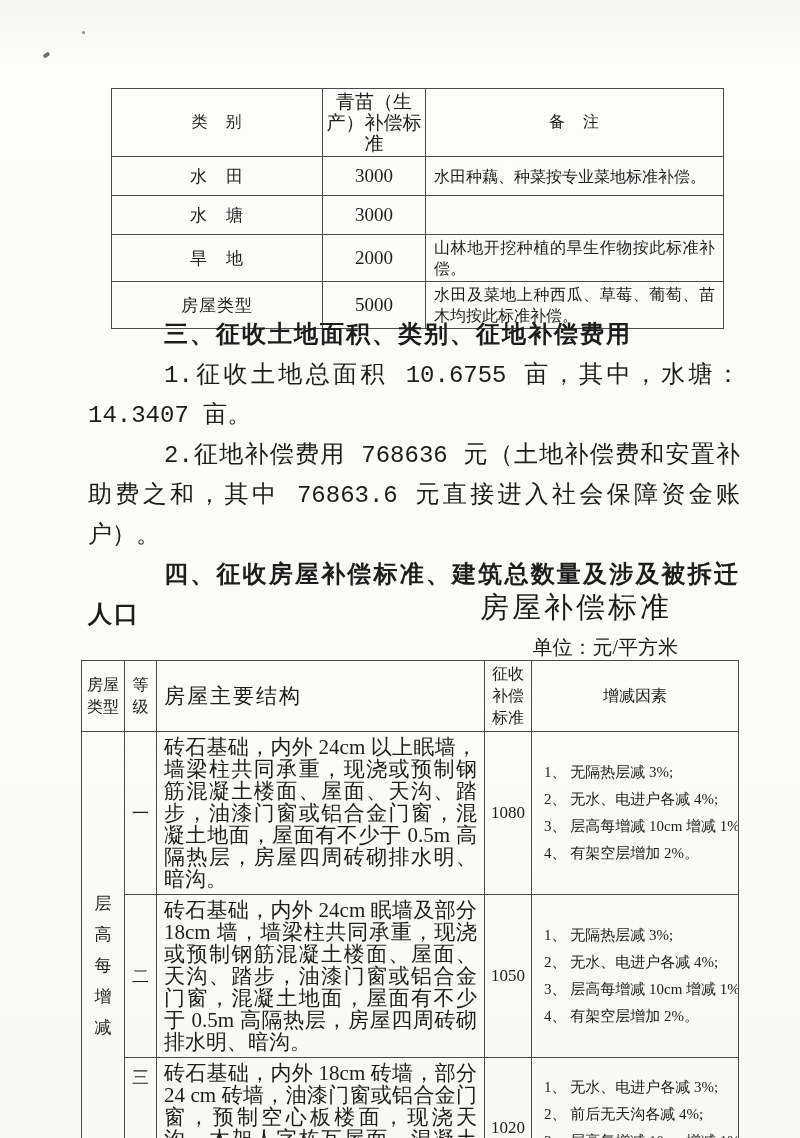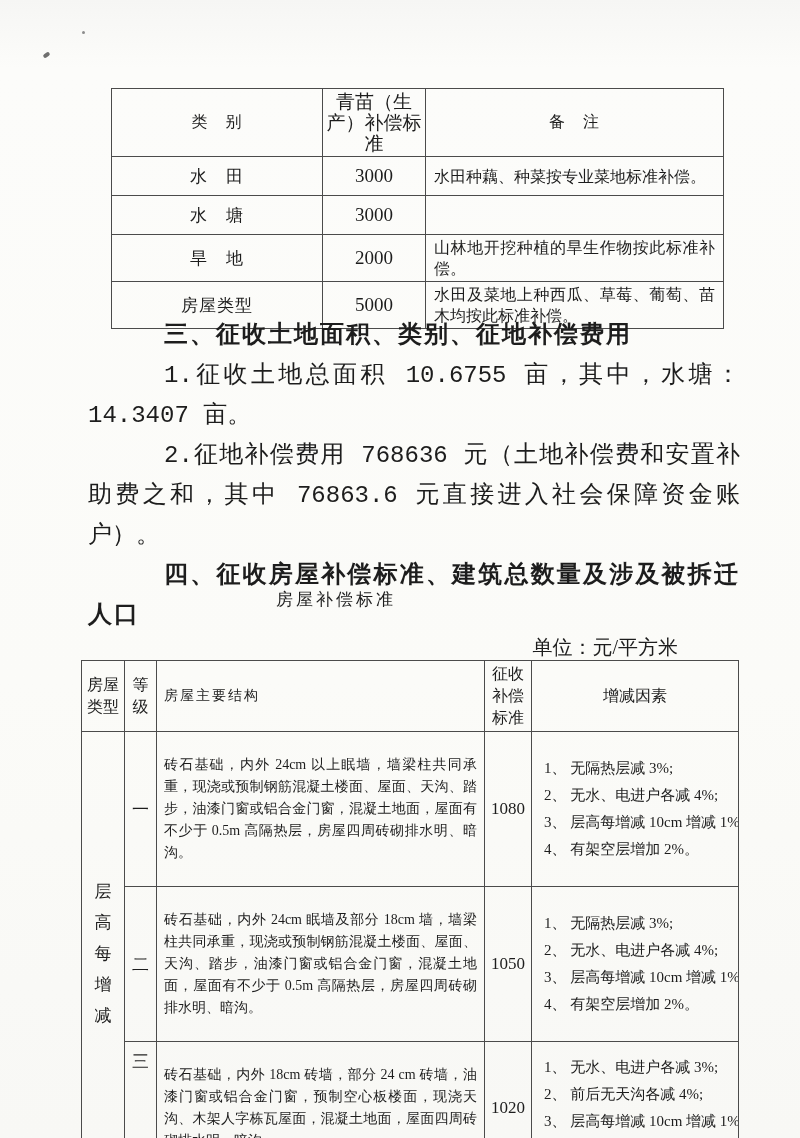--- a/index.html
+++ b/index.html
@@ -28,35 +28,35 @@
   .crop-table td.num{text-align:center;font-size:19px;}
   .crop-table td.rem{padding:2px 8px;line-height:21px;text-align:justify;}
   .crop-table td.hdr{text-align:center;font-size:16px;letter-spacing:1px;}
   .crop-table td.hdr.std{font-size:19px;letter-spacing:0;line-height:21px;padding:2px 3px;}
 
   
   .text-block{position:absolute;left:88px;top:316px;width:652px;font-family:Liberation Mono, monospace;}
   .text-block p{margin:0;font-size:24px;line-height:40px;text-align:justify;text-indent:76px;}
   .text-block p.heading{font-weight:700;letter-spacing:2px;}
 
-  .subtitle{position:absolute;left:0;top:588px;width:672px;text-align:center;
-            font-size:17px;letter-spacing:3px;}
+  .subtitle{position:absolute;left:0;top:588px;width:672px;text-align:right;
+            font-size:29px;letter-spacing:3px;}
   .unit{position:absolute;left:73px;top:634px;width:605px;text-align:right;font-size:20px;}
 
   
   .house-table{position:absolute;left:73px;top:660px;width:657px;}
   .house-table td{font-size:16px;}
   .house-table td.hdr{text-align:center;line-height:22px;padding:2px 3px;}
   .house-table td.hdr.structure{letter-spacing:2px;}
   .house-table td.type-cell{text-align:center;}
   .vtext{display:inline-block;width:18px;word-break:break-all;line-height:31px;
          font-size:17px;text-align:center;}
   .house-table td.grade{text-align:center;font-size:17px;}
   .house-table td.grade.top{vertical-align:top;padding-top:8px;}
-  .house-table td.structure{padding:22px 7px;line-height:22px;font-size:14px;
+  .house-table td.structure{padding:4px 7px;line-height:22px;font-size:21px;
                             text-align:justify;vertical-align:middle;}
   .house-table td.num{text-align:center;font-size:17px;}
   .house-table td.factors{padding:6px 4px 6px 12px;font-size:15px;vertical-align:middle;}
   .factor-line{line-height:27px;white-space:nowrap;}
 </style>
 </head>
 <body>
 
 <div class="page">
 

